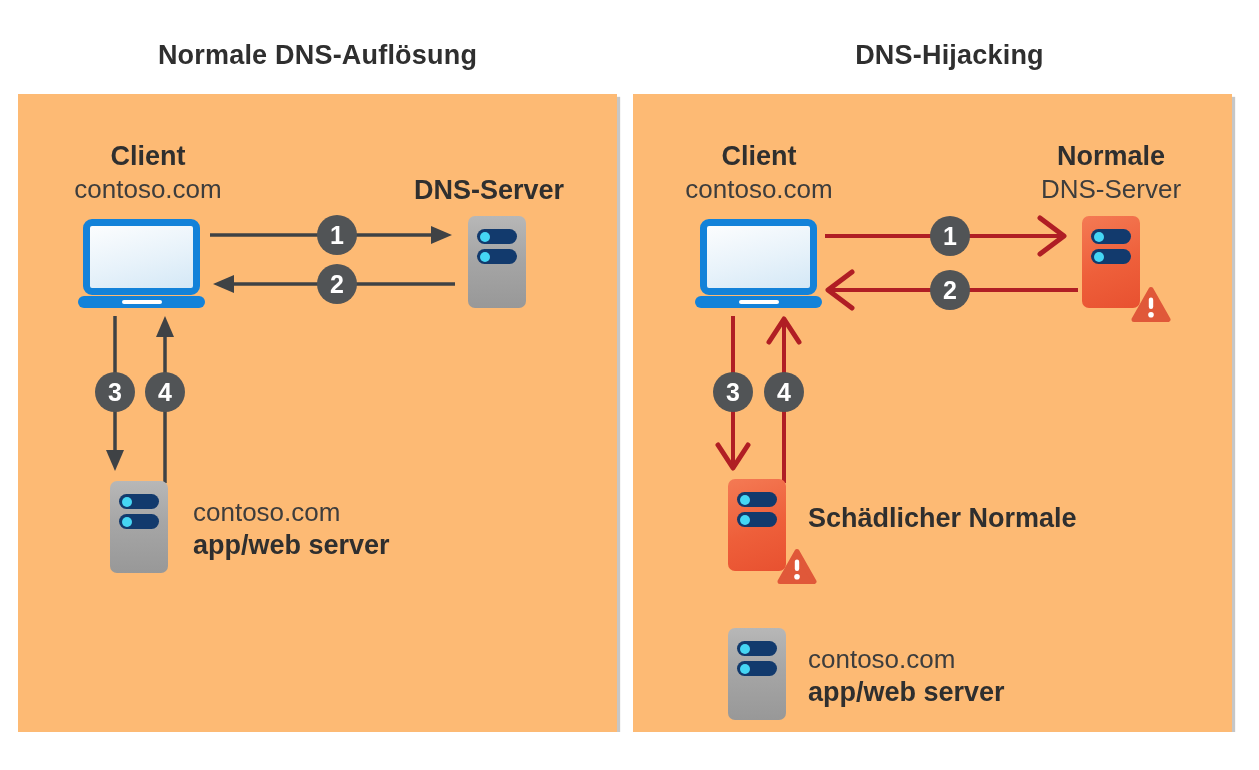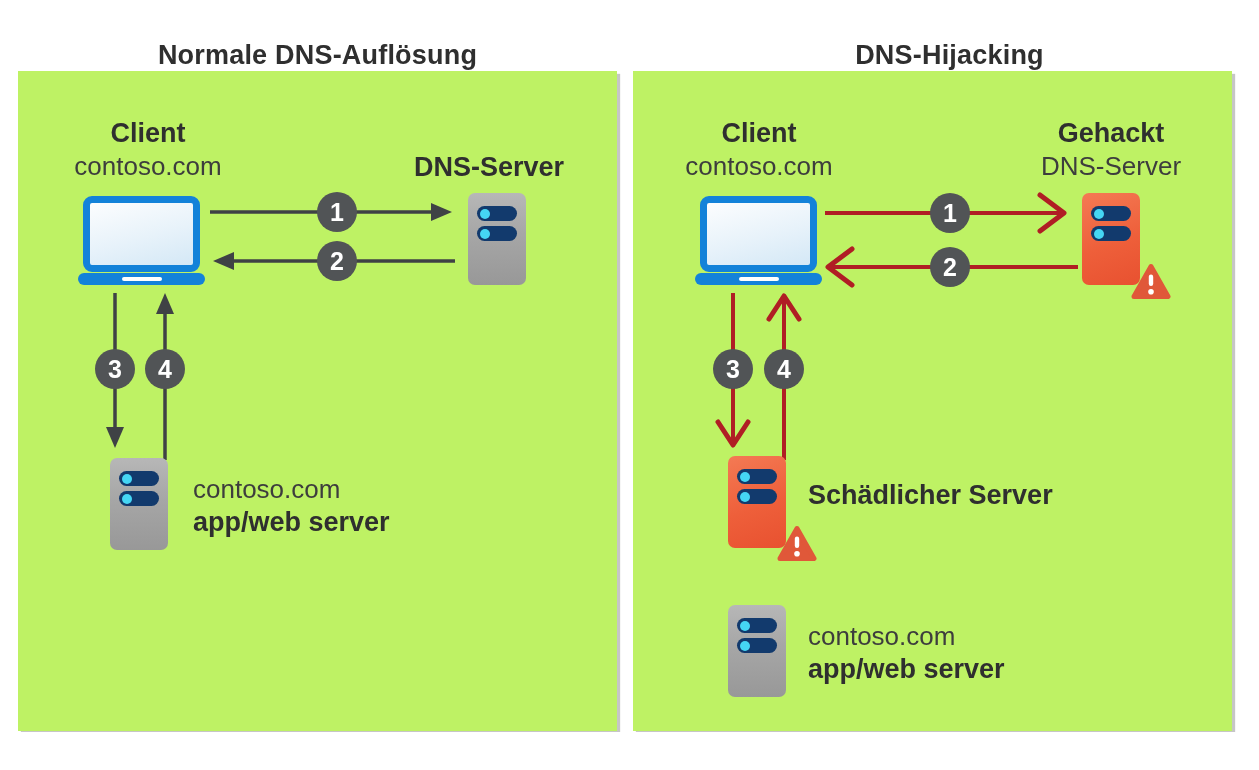--- a/index.html
+++ b/index.html
@@ -1,22 +1,22 @@
 <!DOCTYPE html>
 <html><head>
 <meta charset="utf-8">
 <style>
   html,body { margin:0; padding:0; background:#ffffff; }
   body { font-family:"Liberation Sans","DejaVu Sans",sans-serif; }
   .canvas { position:relative; width:1259px; height:732px; background:#ffffff; overflow:hidden; }
 
   .panel-title { position:absolute; top:40px; width:599px; text-align:center;
     font-size:27px; font-weight:bold; color:#2f2f2f; letter-spacing:0.2px; }
-  .panel { position:absolute; top:71px; width:599px; height:660px;
-    background:#bef264; box-shadow:3px 3px 1px #c6c6c6; }
+  .panel { position:absolute; top:94px; width:599px; height:660px;
+    background:#fdba74; box-shadow:3px 3px 1px #c6c6c6; }
 
   .arrows { position:absolute; left:0; top:0; pointer-events:none; }
 
   
   .badge { position:absolute; width:40px; height:40px; border-radius:50%;
     background:#515456; color:#ffffff; font-size:25px; font-weight:bold;
     display:flex; align-items:center; justify-content:center; }
 
   
   .laptop { position:absolute; width:127px; height:89px; }
@@ -143,21 +143,21 @@
       <div>contoso.com</div>
     </div>
     <div class="laptop" style="left:62px; top:125px;">
       <div class="screen"></div>
       <div class="base">
           <div class="notch"></div>
         </div>
     </div>
 
     <div class="lbl center" style="left:378px; top:46px; width:200px;">
-      <div class="b">Gehackt</div>
+      <div class="b">Normale</div>
       <div>DNS-Server</div>
     </div>
     <div class="server orange" style="left:449px; top:122px;">
       <div class="slot s1">
           <div class="led"></div>
         </div>
       <div class="slot s2">
           <div class="led"></div>
         </div>
     </div>
@@ -179,21 +179,21 @@
       <div class="slot s2">
           <div class="led"></div>
         </div>
     </div>
     <svg class="warning" style="left:144px; top:454px;" viewBox="0 0 40 36">
       <path d="M20 3 L37 33 L3 33 Z" fill="#e05839" stroke="#e05839" stroke-width="5" stroke-linejoin="round"></path>
       <rect x="17.8" y="11" width="4.4" height="11.5" rx="2.2" fill="#ffffff"></rect>
       <circle cx="20" cy="28.3" r="2.8" fill="#ffffff"></circle>
     </svg>
     <div class="lbl" style="left:175px; top:408px;">
-      <div class="b">Schädlicher Server</div>
+      <div class="b">Schädlicher Normale</div>
     </div>
 
     <div class="server gray" style="left:95px; top:534px;">
       <div class="slot s1">
           <div class="led"></div>
         </div>
       <div class="slot s2">
           <div class="led"></div>
         </div>
     </div>

